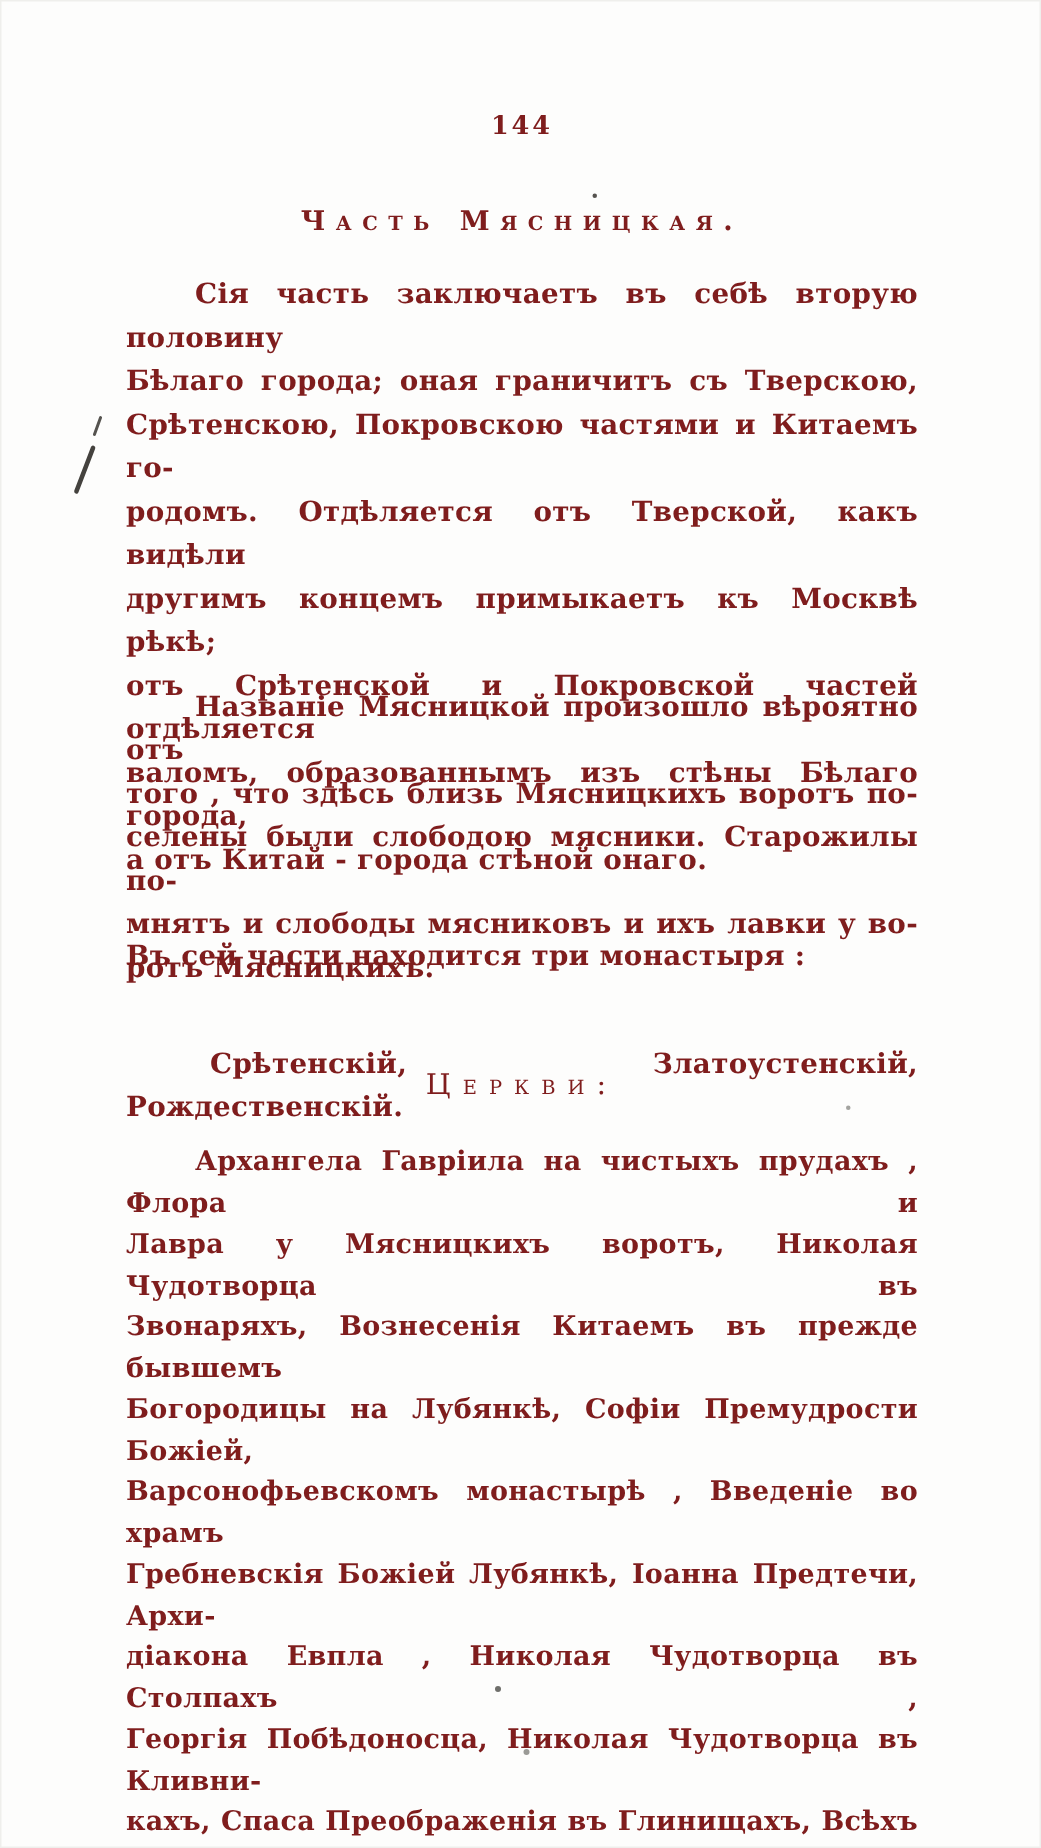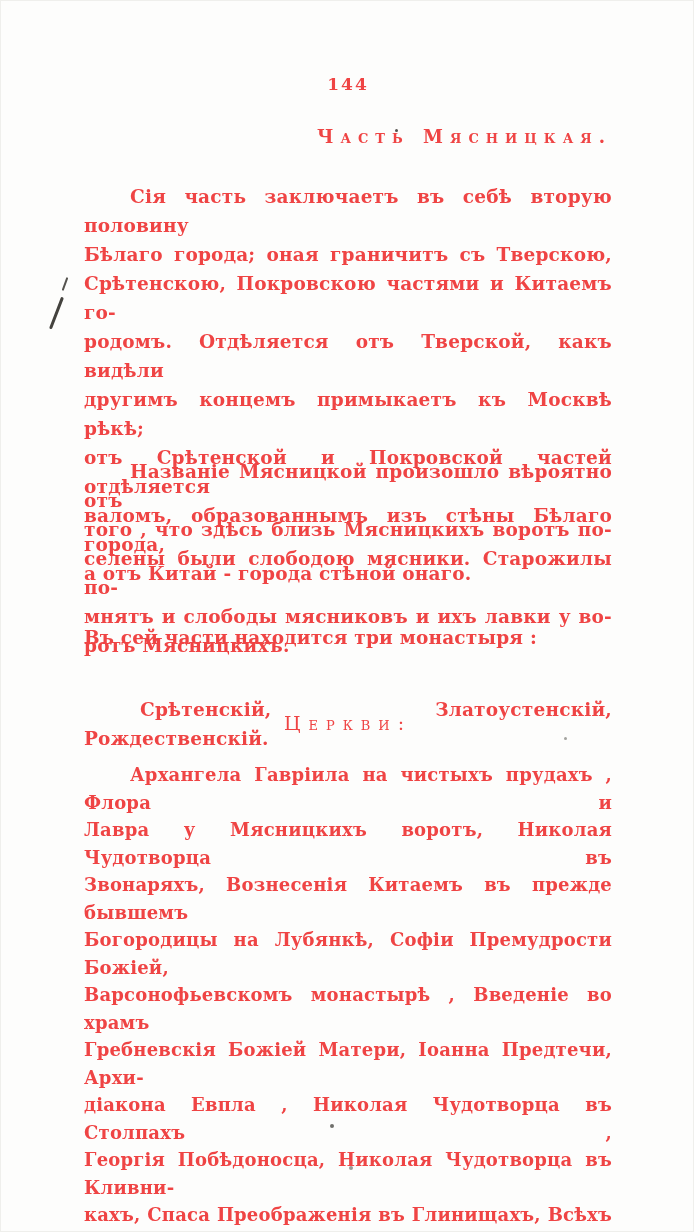--- a/index.html
+++ b/index.html
@@ -8,21 +8,21 @@
     background: #ffffff;
   }
   .sheet {
     position: relative;
     width: 694px;
     height: 1232px;
     background: #fdfdfc;
     overflow: hidden;
     font-family: "DejaVu Serif", "Liberation Serif", serif;
     font-weight: 700;
-    color: #ef4444;
+    color: #7f1d1d;
     box-shadow: inset 0 0 0 1px #efefec;
   }
   .content {
     position: absolute;
     left: 84px;
     right: 82px;
     top: 0;
     bottom: 0;
   }
   .page-number {
@@ -30,22 +30,22 @@
     top: 74px;
     left: 0; right: 0;
     text-align: center;
     font-size: 17px;
     letter-spacing: 2px;
   }
   .part-heading {
     position: absolute;
     top: 126px;
     left: 0; right: 0;
-    margin: 0;
-    text-align: right;
+    margin: 11px;
+    text-align: center;
     font-size: 18px;
     font-weight: 700;
     font-variant: small-caps;
     letter-spacing: 7px;
     white-space: nowrap;
   }
   .churches-heading {
     position: absolute;
     top: 712px;
     left: 0; right: 0;
@@ -145,21 +145,21 @@
       </div>
 
     <h2 class="churches-heading">Церкви:</h2>
 
     <div class="para" id="para-churches">
         <div class="line first">Архангела Гавріила на чистыхъ прудахъ , Флора и</div>
         <div class="line">Лавра у Мясницкихъ воротъ, Николая Чудотворца въ</div>
         <div class="line">Звонаряхъ, Вознесенія Китаемъ въ прежде бывшемъ</div>
         <div class="line">Богородицы на Лубянкѣ, Софіи Премудрости Божіей,</div>
         <div class="line">Варсонофьевскомъ  монастырѣ , Введеніе  во  храмъ</div>
-        <div class="line">Гребневскія Божіей Матери, Іоанна Предтечи, Архи-</div>
+        <div class="line">Гребневскія Божіей Лубянкѣ, Іоанна Предтечи, Архи-</div>
         <div class="line">діакона Евпла , Николая Чудотворца въ Столпахъ ,</div>
         <div class="line">Георгія Побѣдоносца, Николая Чудотворца въ Кливни-</div>
         <div class="line">кахъ, Спаса Преображенія въ Глинищахъ, Всѣхъ Свя-</div>
       </div>
 
   </div>
 
   <div class="pen-stroke small"></div>
   <div class="pen-stroke large"></div>
 

